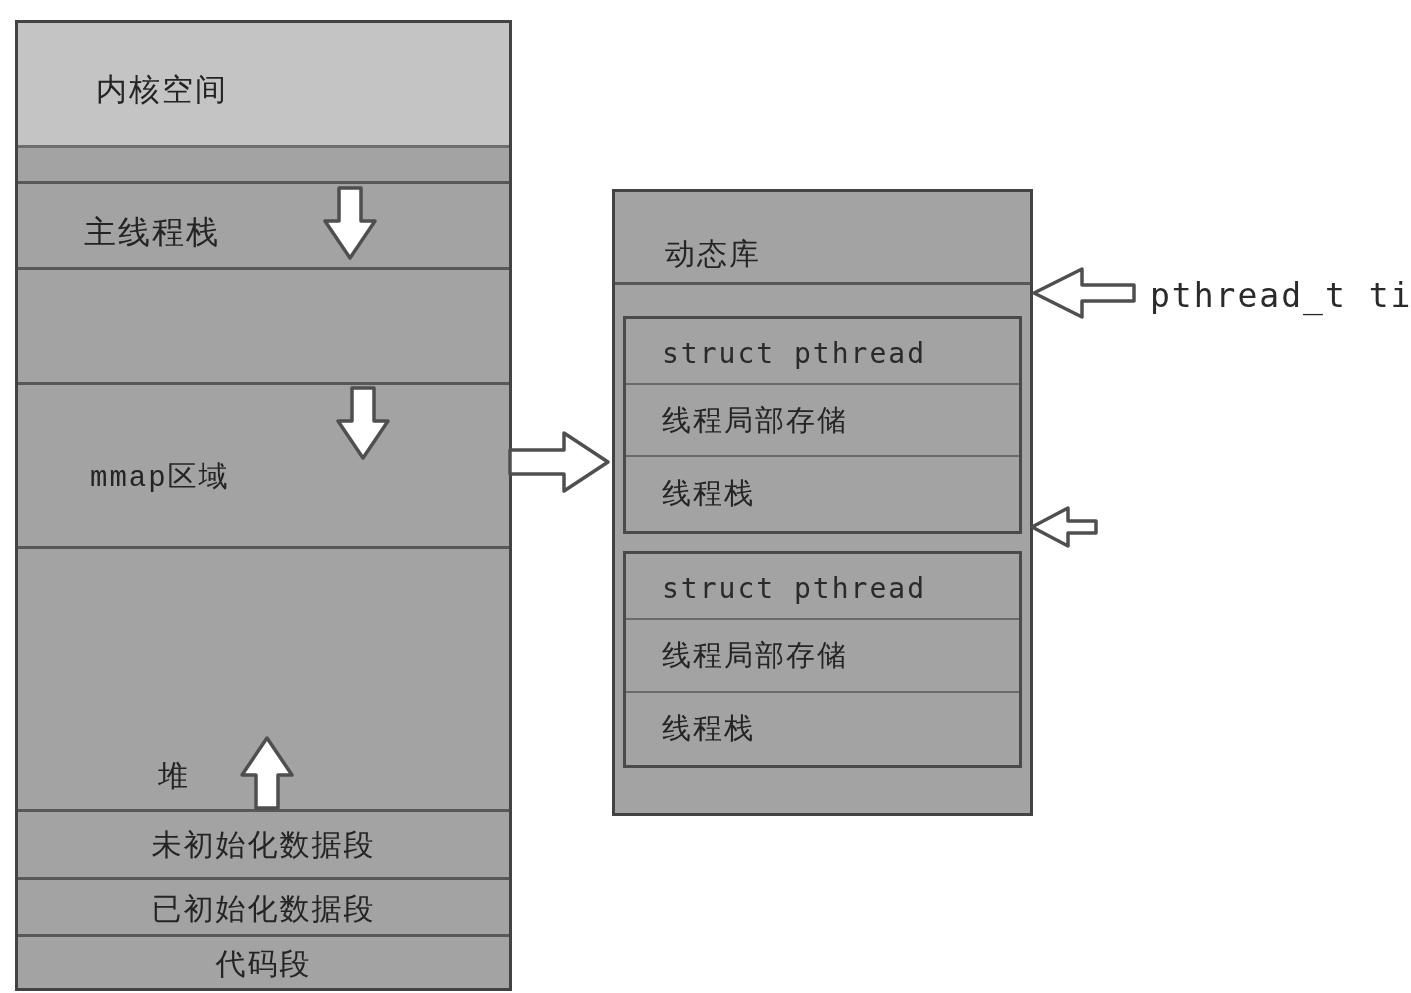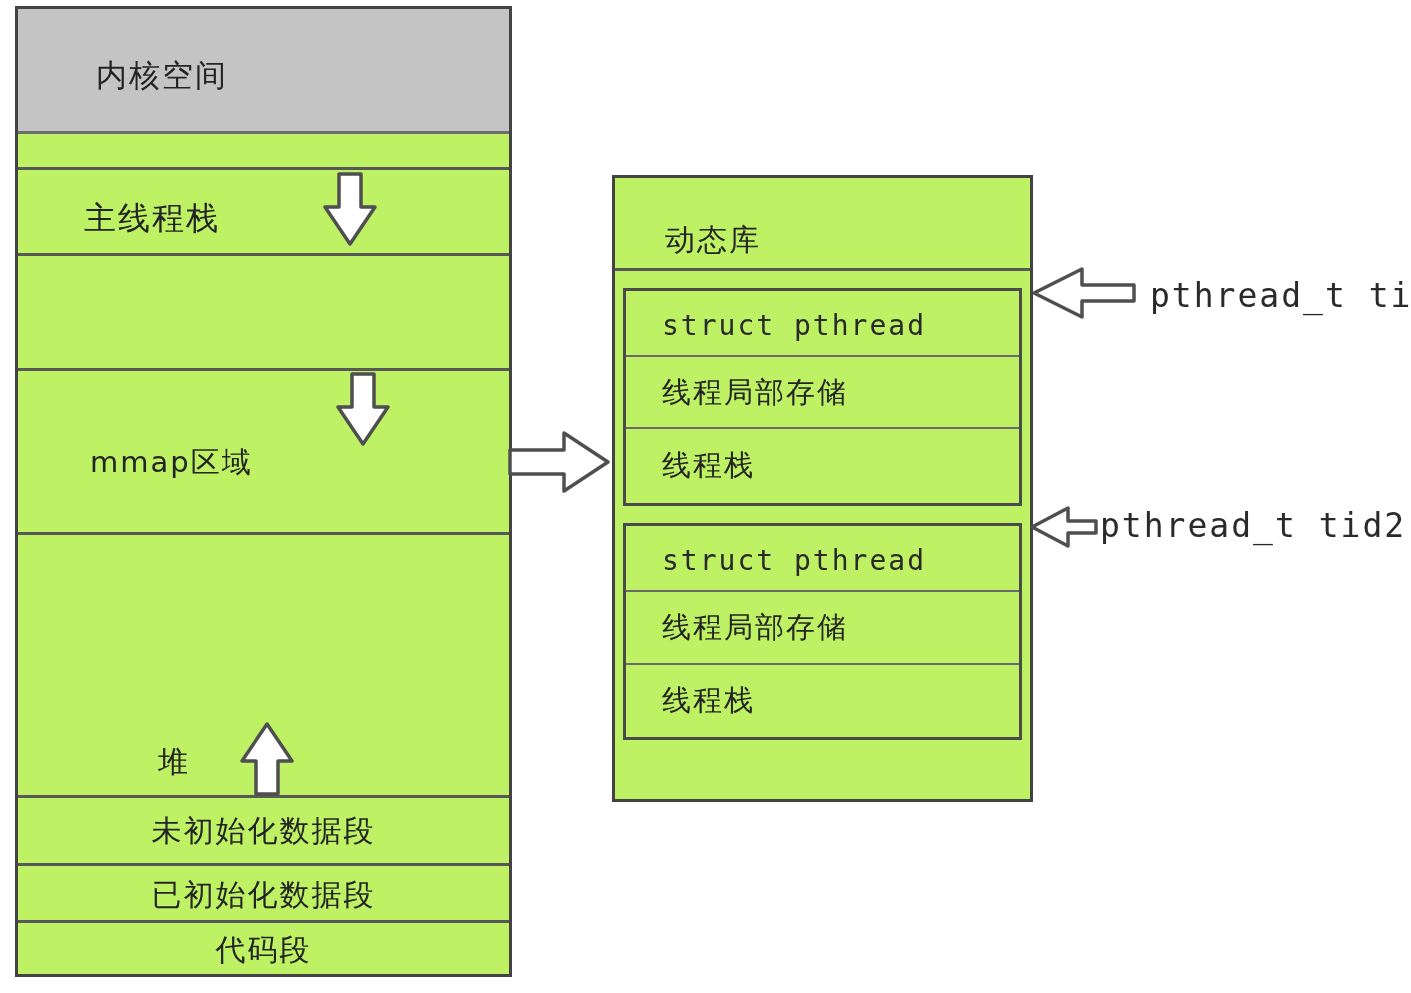--- a/index.html
+++ b/index.html
@@ -7,22 +7,23 @@
     position:relative;
     width:1411px;height:993px;
     background:#ffffff;
     font-family:"DejaVu Sans", sans-serif;
     color:#222222;
     overflow:hidden;
   }
   .box{
     position:absolute;
     border:3px solid #434343;
-    background:#bef264;
+    background:#a3a3a3;
     box-sizing:border-box;
+    margin-top:14px;
   }
   .hline{
     position:absolute;left:0;right:0;height:3px;
     background:#585858;
   }
   .hline.thin{height:2px;background:#6a6a6a;}
   .lbl{
     position:absolute;
     white-space:nowrap;
     color:#242424;
@@ -80,21 +81,21 @@
       <svg width="58" height="76" viewBox="0 0 58 76">
         <path d="M18 3 H40 V36 H54 L29 73 L4 36 H18 Z"></path>
       </svg>
     </div>
 
     <div class="arrow" style="left:316px;top:362px;">
       <svg width="58" height="76" viewBox="0 0 58 76">
         <path d="M18 3 H40 V36 H54 L29 73 L4 36 H18 Z"></path>
       </svg>
     </div>
-    <div class="lbl" style="left:72px;top:434px;font-size:29px;">mmap区域</div>
+    <div class="lbl" style="left:72px;top:434px;font-size:29px;font-family:Liberation Mono, monospace;">mmap区域</div>
 
     <div class="lbl cjk" style="left:140px;top:733px;font-size:30px;">堆</div>
     <div class="arrow" style="left:220px;top:712px;">
       <svg width="58" height="76" viewBox="0 0 58 76">
         <path d="M29 3 L54 40 H40 V73 H18 V40 H4 Z"></path>
       </svg>
     </div>
 
     <div class="lbl cjk centered" style="top:802px;font-size:30px;">未初始化数据段</div>
     <div class="lbl cjk centered" style="top:921px;font-size:30px;">代码段</div>
@@ -134,15 +135,14 @@
       <path d="M104 21 H52 V5 L4 29 L52 53 V37 H104 Z"></path>
     </svg>
   </div>
   <div class="lbl mono" style="left:1150px;top:276px;font-size:33px;">pthread_t tid</div>
 
   <div class="arrow" style="left:1028px;top:504px;">
     <svg width="72" height="46" viewBox="0 0 72 46">
       <path d="M68 17 H40 V4 L4 23 L40 42 V29 H68 Z"></path>
     </svg>
   </div>
-  <div class="lbl mono" style="left:1100px;top:506px;font-size:33px;">pthread_t tid2</div>
 
 </div>
 
 </body></html>

